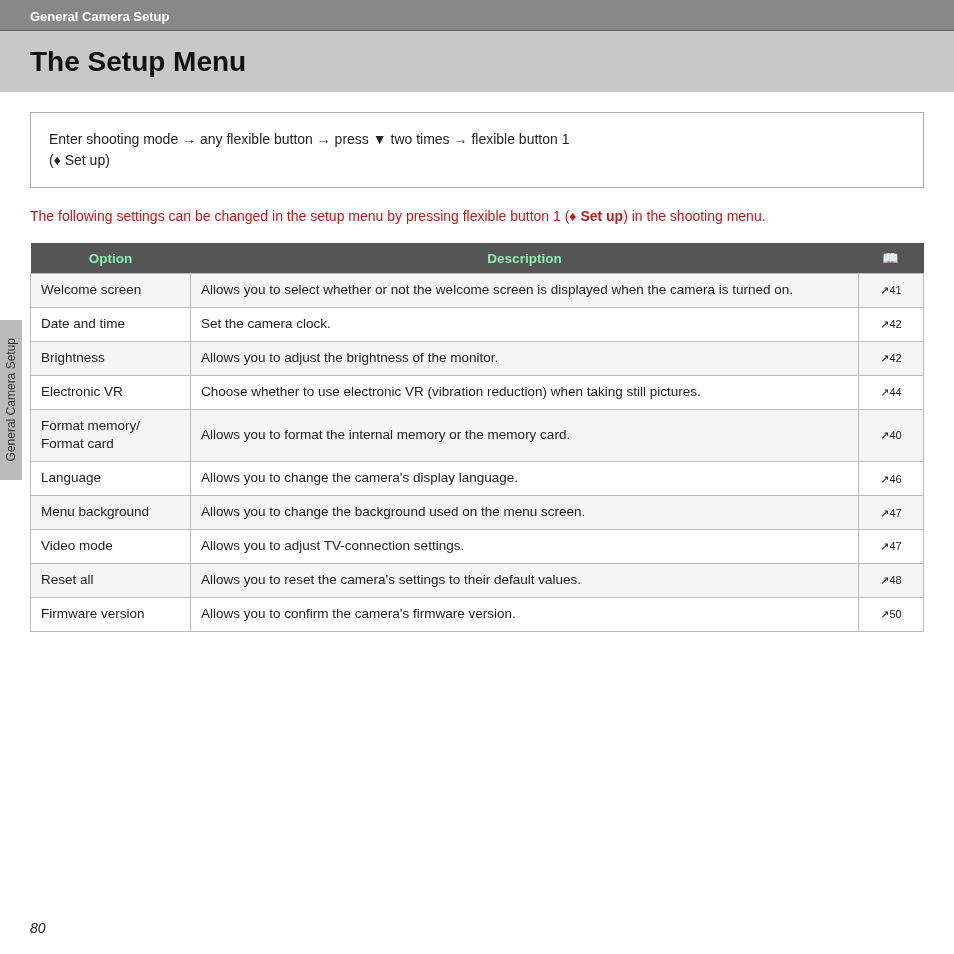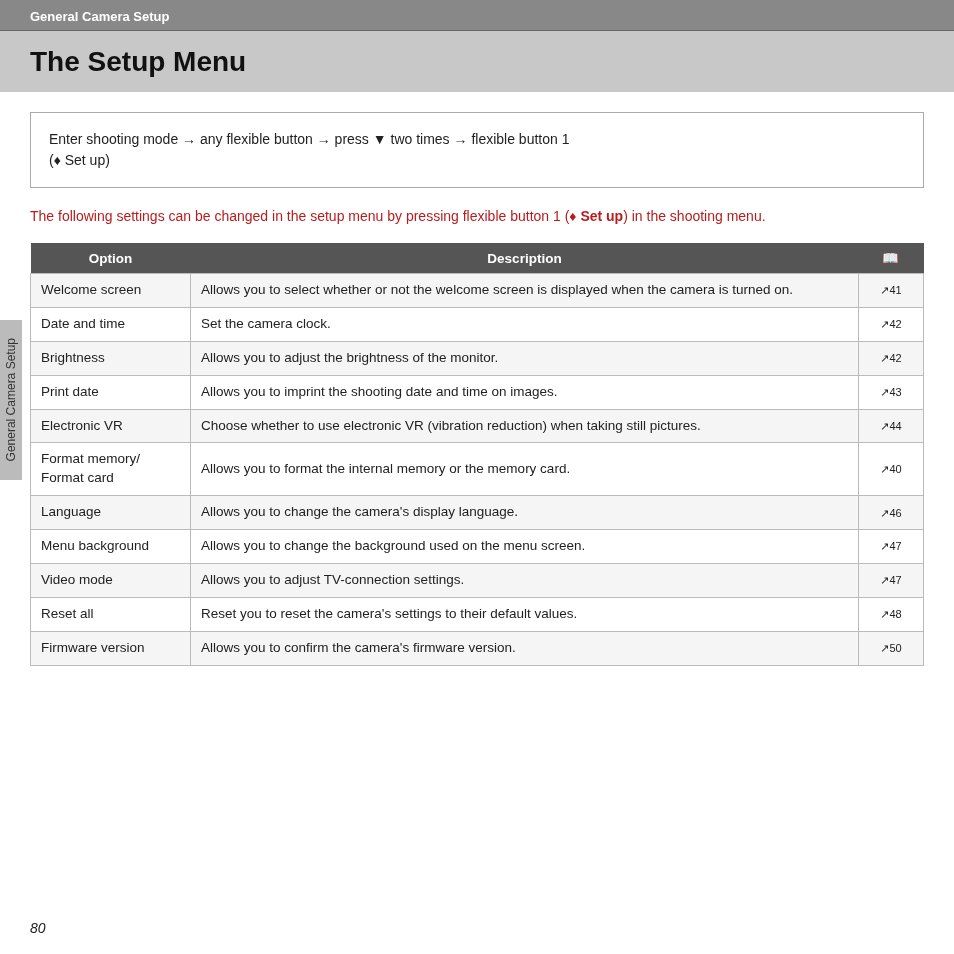--- a/index.html
+++ b/index.html
@@ -69,21 +69,21 @@
     }
 
     
     .menu-table {
       width: 100%;
       border-collapse: collapse;
       font-size: 13.5px;
     }
     .menu-table th {
       background: #555;
-      color: #ffffff;
+      color: #86efac;
       padding: 7px 10px;
       text-align: center;
       font-weight: bold;
       font-size: 13.5px;
     }
     .menu-table th.option-col {
       width: 160px;
     }
     .menu-table th.desc-col {
       width: auto;
@@ -226,31 +226,20 @@
           <span>Brightness</span>
         </td>
         <td>
           <span>Allows you to adjust the brightness of the monitor.</span>
         </td>
         <td class="page-cell">
           <span class="page-ref">↗42</span>
         </td>
       </tr>
 
-      <tr>
-        <td class="option-cell">
-          <span>Print date</span>
-        </td>
-        <td>
-          <span>Allows you to imprint the shooting date and time on images.</span>
-        </td>
-        <td class="page-cell">
-          <span class="page-ref">↗43</span>
-        </td>
-      </tr>
 
       <tr>
         <td class="option-cell">
           <span>Electronic VR</span>
         </td>
         <td>
           <span>Choose whether to use electronic VR (vibration reduction) when taking still pictures.</span>
         </td>
         <td class="page-cell">
           <span class="page-ref">↗44</span>
@@ -303,21 +292,21 @@
         <td class="page-cell">
           <span class="page-ref">↗47</span>
         </td>
       </tr>
 
       <tr>
         <td class="option-cell">
           <span>Reset all</span>
         </td>
         <td>
-          <span>Reset you to reset the camera's settings to their default values.</span>
+          <span>Allows you to reset the camera's settings to their default values.</span>
         </td>
         <td class="page-cell">
           <span class="page-ref">↗48</span>
         </td>
       </tr>
 
 
       <tr>
         <td class="option-cell">
           <span>Firmware version</span>

